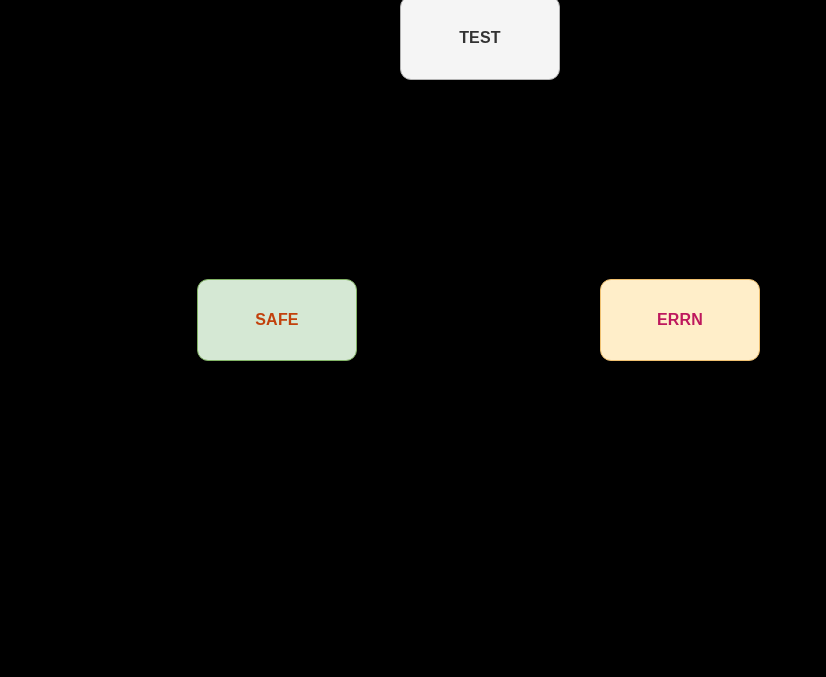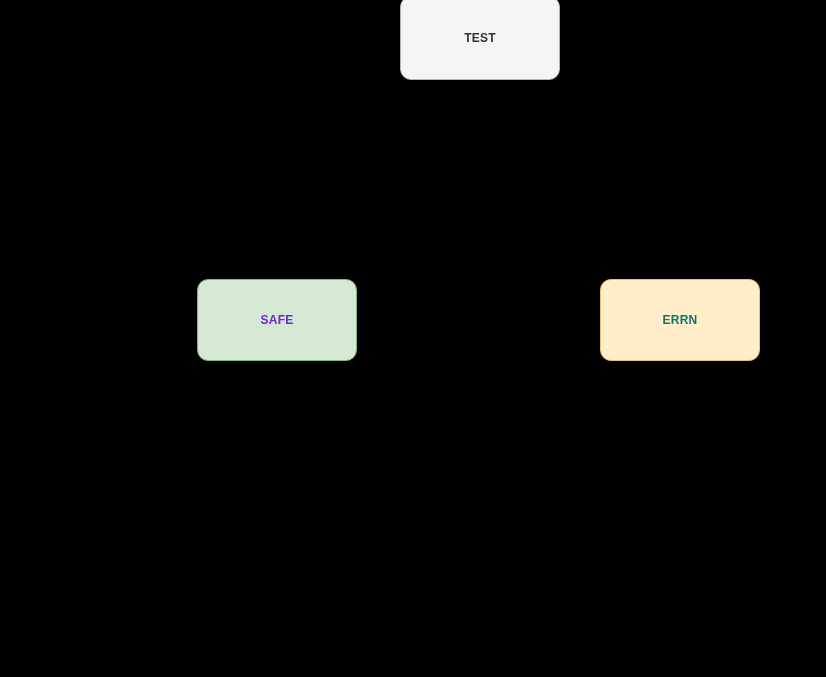--- a/index.html
+++ b/index.html
@@ -26,21 +26,21 @@
     border-radius: 11px;
     border-style: solid;
     border-width: 1px;
     display: flex;
     align-items: center;
     justify-content: center;
     text-align: center;
   }
   .node-label {
     font-family: "Liberation Sans", sans-serif;
-    font-size: 12px;
+    font-size: 16px;
     font-weight: bold;
     line-height: 1.2;
     letter-spacing: 0.2px;
     user-select: none;
   }
   
   #node-test {
     left: 400px;
     top: -4px;
     width: 160px;
@@ -51,31 +51,31 @@
   #node-test .node-label { color: #333333; }
   
   #node-safe {
     left: 197px;
     top: 279px;
     width: 160px;
     height: 82px;
     background: #d5e8d4;
     border-color: #82b366;
   }
-  #node-safe .node-label { color: #6d28d9; }
+  #node-safe .node-label { color: #c2410c; }
   
   #node-errn {
     left: 600px;
     top: 279px;
     width: 160px;
     height: 82px;
     background: #ffeec9;
     border-color: #efc070;
   }
-  #node-errn .node-label { color: #0f766e; }
+  #node-errn .node-label { color: #be185d; }
   
   #node-errc {
     left: 401px;
     top: 595px;
     width: 158px;
     height: 82px;
     background: #f8cecc;
     border-color: #b85450;
   }
   #node-errc .node-label { color: #000000; }

